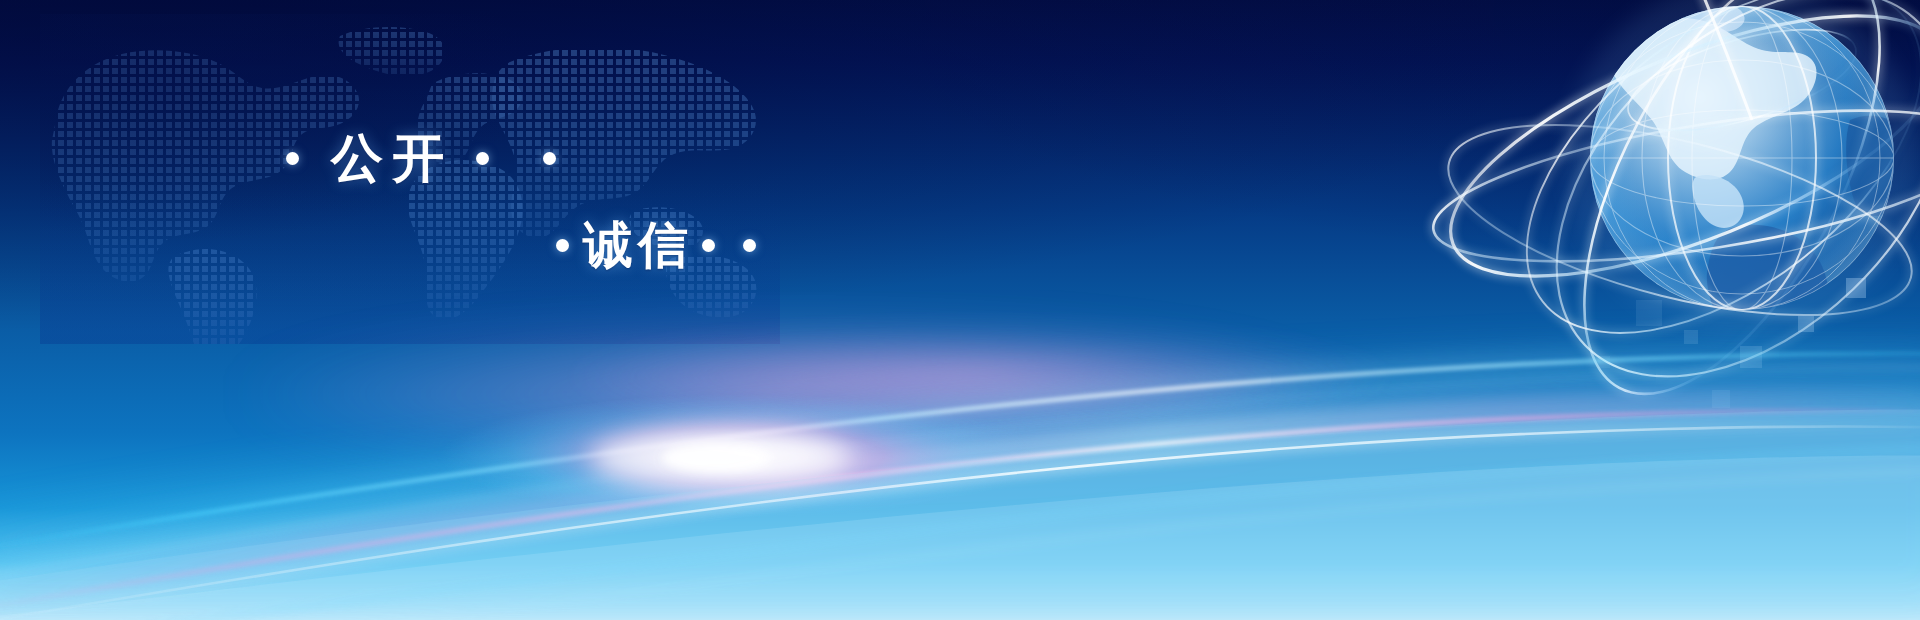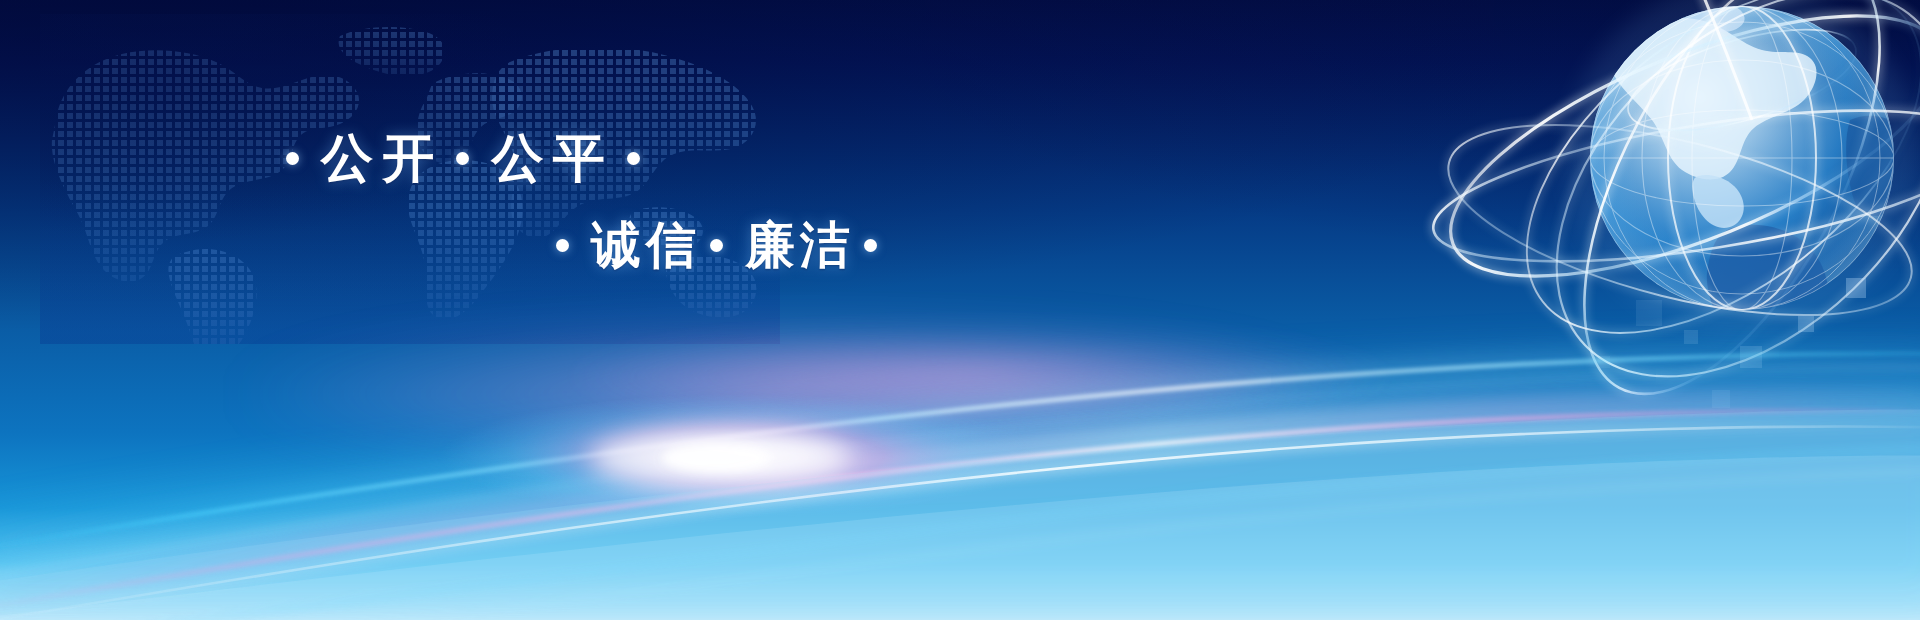--- a/index.html
+++ b/index.html
@@ -51,34 +51,34 @@
     color:#ffffff;
     text-shadow:0 0 14px rgba(120,190,255,.45), 0 1px 2px rgba(0,20,70,.5);
     user-select:none;
   }
   .line{
     display:flex;align-items:center;
     font-size:52px;line-height:1.0;font-weight:700;
     letter-spacing:.06em;
     white-space:nowrap;
   }
-  .line1{padding-left:286px;}
+  .line1{padding-left:286px;gap:10px;}
   .line2{padding-left:556px;margin-top:36px;font-size:50px;}
   .dot{
     display:inline-block;width:13px;height:13px;border-radius:50%;
     background:#ffffff;flex:0 0 auto;
     box-shadow:0 0 10px rgba(160,210,255,.6);
   }
   .line1 .dot{margin:0 22px;}
   .line1 .dot:first-child{margin-left:0;}
   .line2 .dot{margin:0 14px;}
   .line2 .dot:first-child{margin-left:0;}
   .cjk{display:inline-block;}
   .line1 .cjk{letter-spacing:.18em;margin-right:-.18em;}
-  .line2 .cjk{letter-spacing:.10em;margin-right:-.10em;margin-left:8px;}
+  .line2 .cjk{letter-spacing:.10em;margin-right:-.10em;}
   
   .pix{position:absolute;background:rgba(200,230,255,.30);}
 </style>
 </head>
 <body>
 
 <div id="banner">
 
   <div class="bg-grad"></div>
   <div class="bg-vignette"></div>
@@ -334,27 +334,25 @@
       <path d="M-40,330 C380,282 900,216 1440,182 C1680,168 1870,164 1960,166 L1960,330 L-40,330 Z" fill="#cfeeff" opacity="0.18"></path>
     </svg>
   </div>
 
   <div class="slogan">
 
     <div class="line line1">
       <span class="dot"></span>
       <span class="cjk">公开</span>
       <span class="dot"></span>
-      <span class="cjk">公平</span>
       <span class="dot"></span>
     </div>
 
     <div class="line line2">
       <span class="dot"></span>
       <span class="cjk">诚信</span>
       <span class="dot"></span>
-      <span class="cjk">廉洁</span>
       <span class="dot"></span>
     </div>
 
   </div>
 
 </div>
 
 </body></html>

